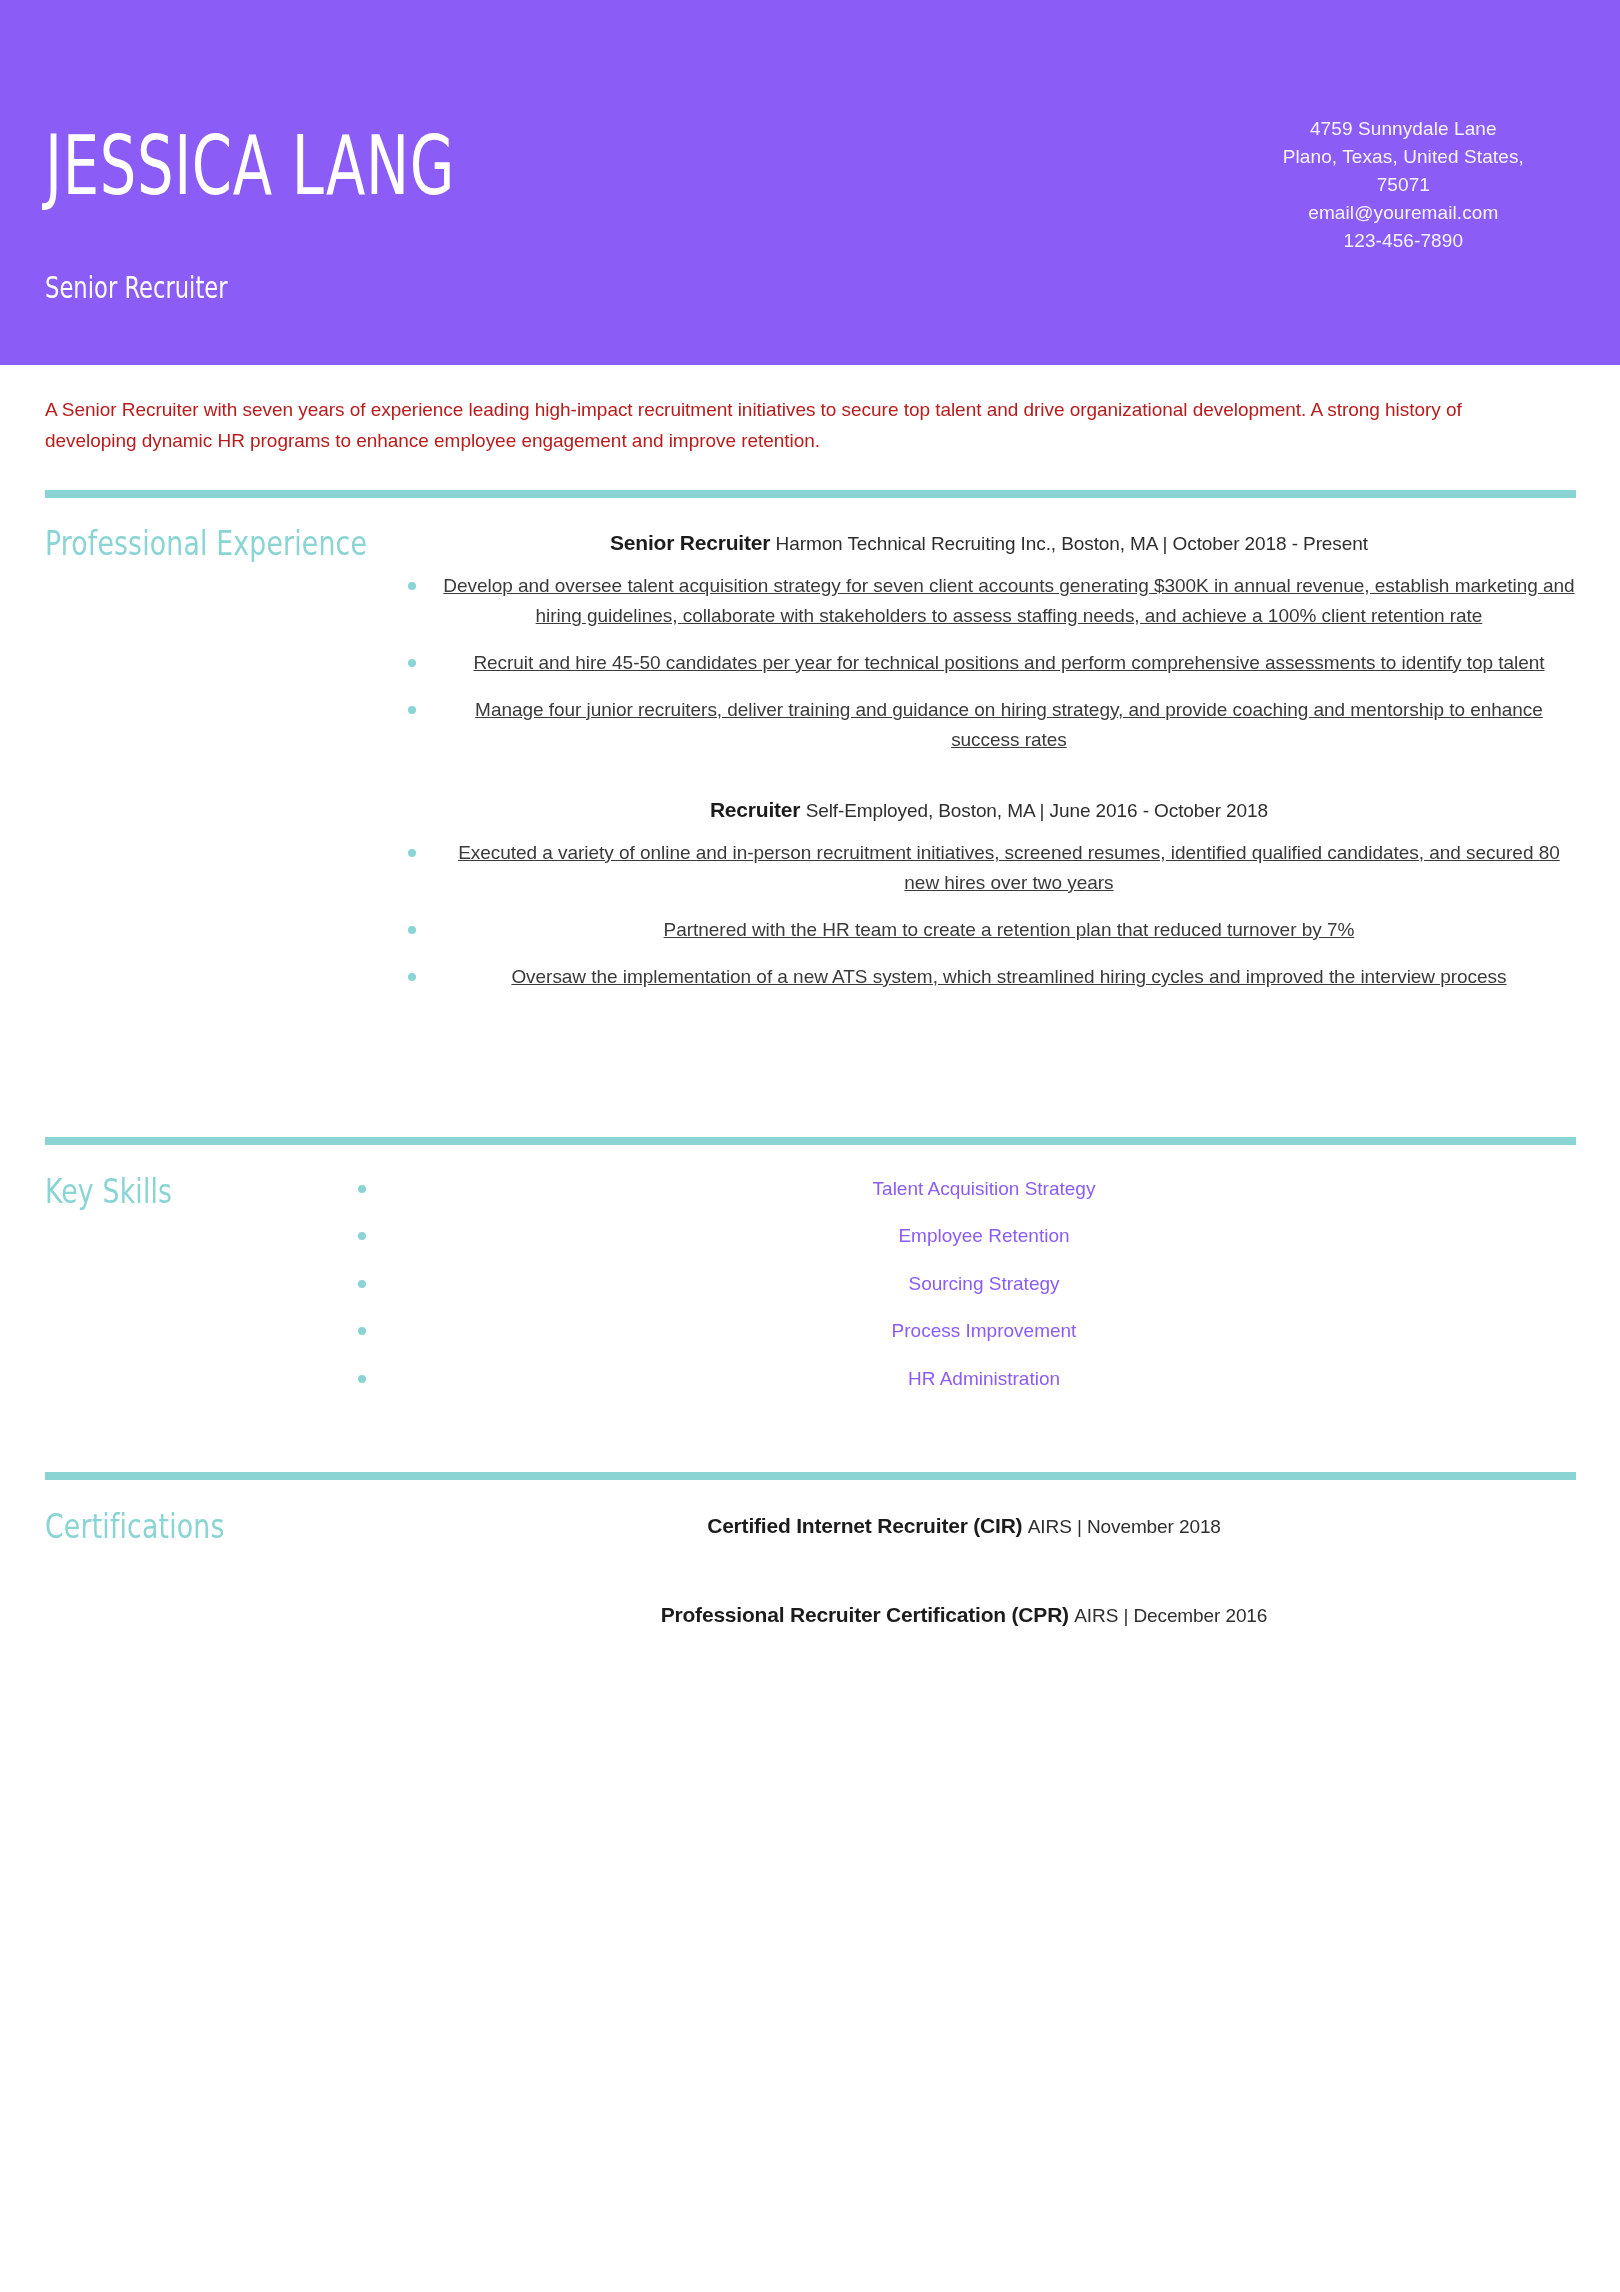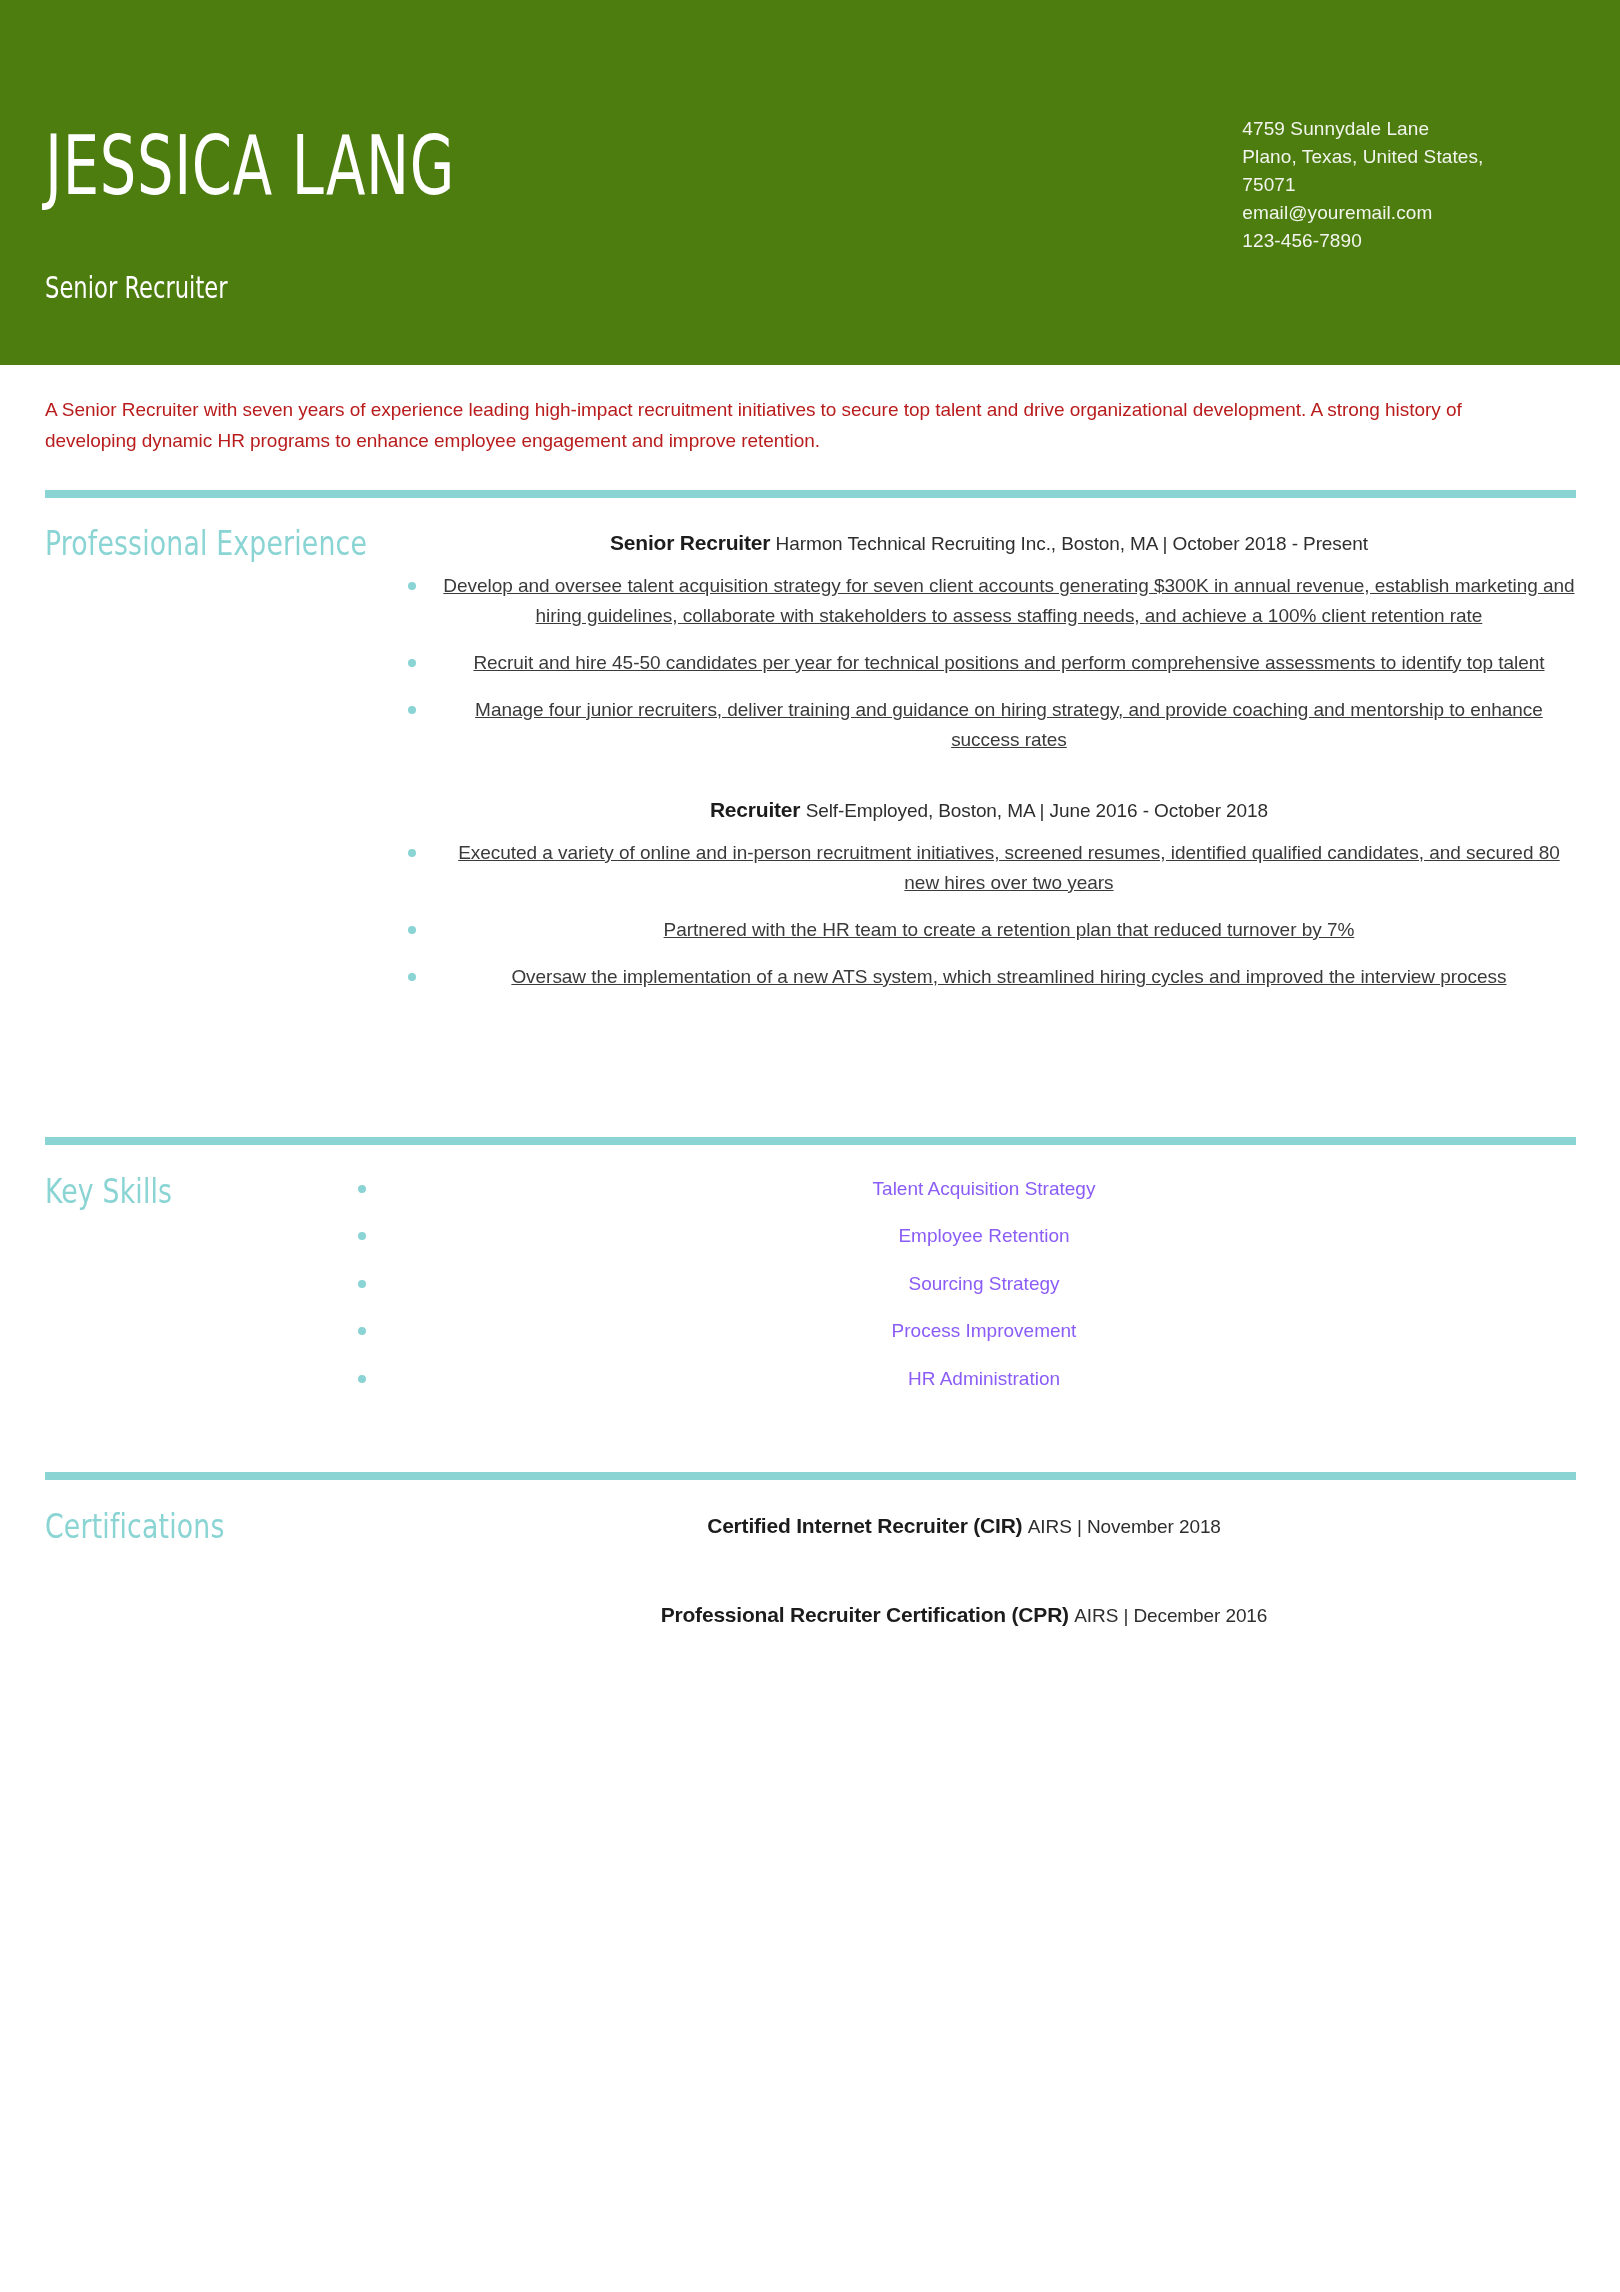--- a/index.html
+++ b/index.html
@@ -21,21 +21,21 @@
     min-height: 2293px;
     background: #ffffff;
     overflow: hidden;
   }
 
   
   .header {
     position: relative;
     width: 100%;
     height: 365px;
-    background: #4d7c0f;
+    background: #8b5cf6;
     padding: 0 45px;
   }
 
   .header-inner {
     position: relative;
     width: 100%;
     height: 100%;
   }
 
   .name {
@@ -76,20 +76,21 @@
   }
 
   .contact-line {
     color: #ffffff;
     opacity: 0.93;
     font-size: 19px;
     font-weight: 300;
     line-height: 1.47;
     letter-spacing: 0.1px;
     white-space: nowrap;
+    text-align: center;
   }
 
   
   .summary {
     margin: 0 45px;
     padding-top: 30px;
     color: #b91c1c;
     font-size: 19px;
     font-weight: 400;
     line-height: 1.62;

